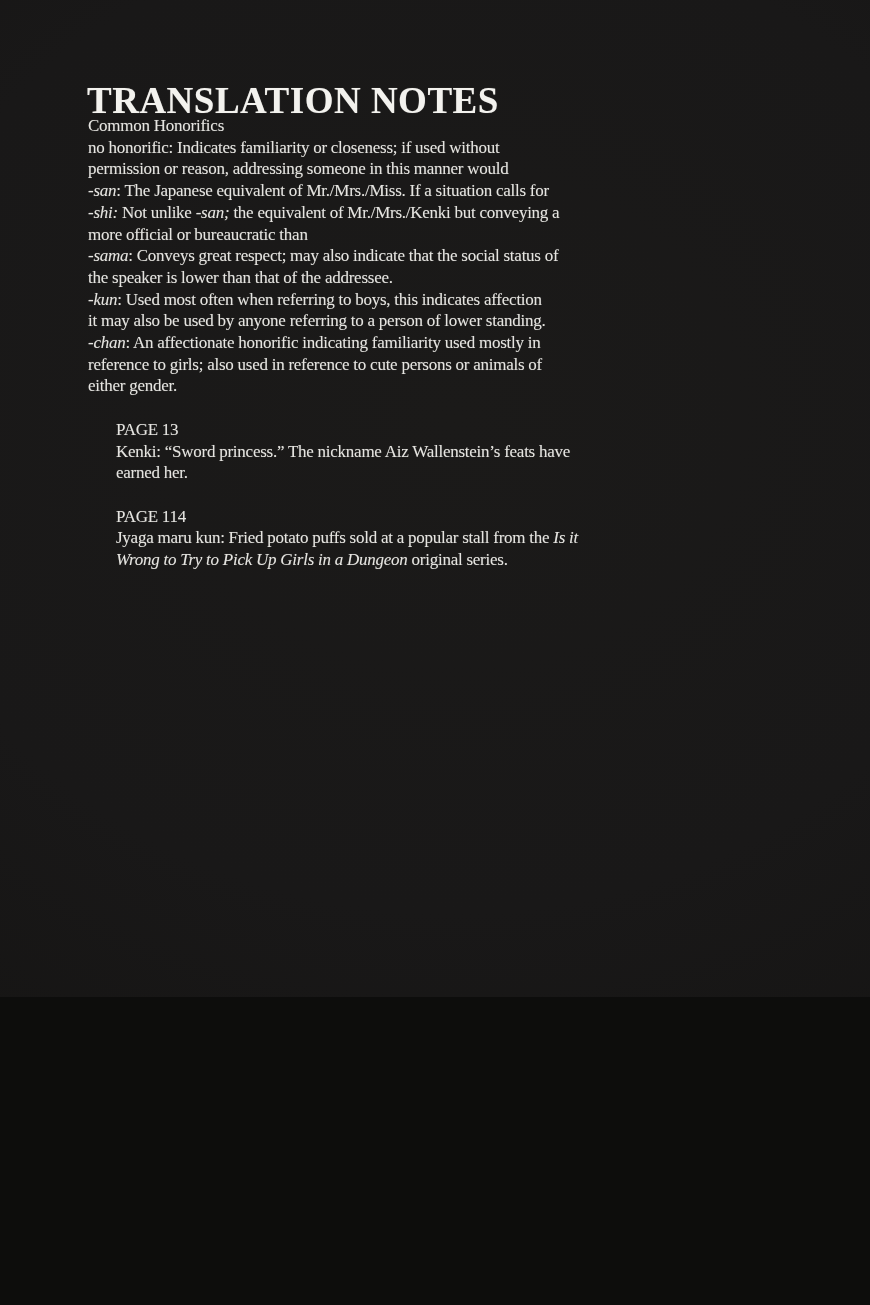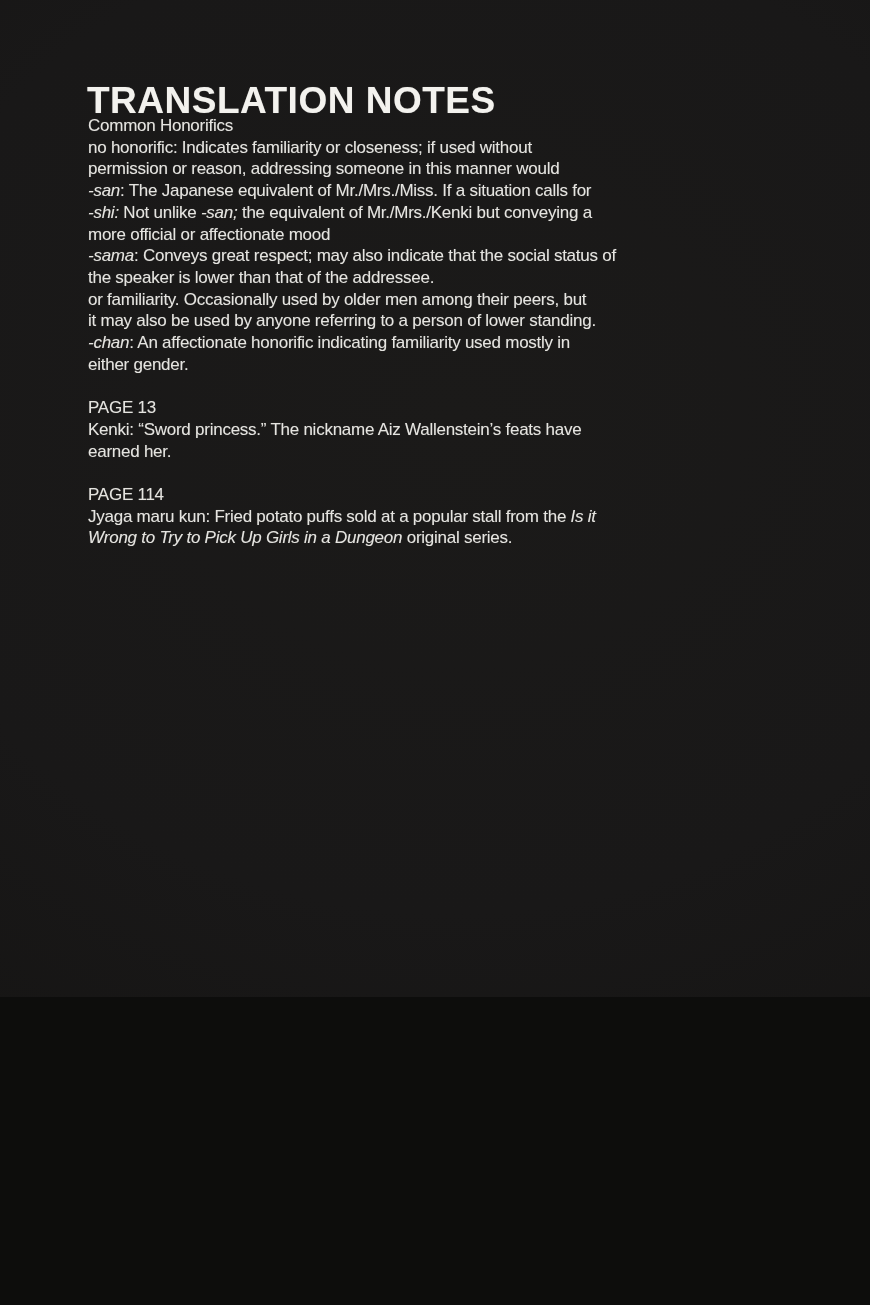--- a/index.html
+++ b/index.html
@@ -6,21 +6,21 @@
     margin: 0;
     padding: 0;
     background: #0d0d0c;
   }
   .page {
     position: relative;
     width: 870px;
     height: 997px;
     overflow: hidden;
     background: radial-gradient(ellipse 120% 90% at 52% 42%, #1b1a19 0%, #191818 55%, #151413 92%, #111110 100%);
-    font-family: Liberation Sans, sans-serif;
+    font-family: Liberation Serif, serif;
     color: #e5e4e0;
   }
   .title {
     position: absolute;
     left: 87px;
     top: 56px;
     font-size: 37px;
     line-height: 40px;
     font-weight: bold;
     letter-spacing: 0.5px;
@@ -28,21 +28,21 @@
     white-space: nowrap;
     text-shadow: 0 0 1px rgba(243,242,238,0.35);
   }
   .content {
     position: absolute;
     left: 88px;
     top: 115px;
     width: 700px;
   }
   .section { margin: 0; }
-  .section.gap { margin-top: 21.7px; }
+  .section.gap { margin-top: 21.7px; margin-left: 28px; }
   .line {
     font-size: 17px;
     line-height: 21.7px;
     letter-spacing: -0.25px;
     white-space: nowrap;
     text-shadow: 0 0 1px rgba(229,228,224,0.3);
   }
   .it { font-style: italic; }
 </style>
 </head>
@@ -53,26 +53,27 @@
   <h1 class="title">TRANSLATION NOTES</h1>
 
   <div class="content">
 
     <div class="section">
       <div class="line">Common Honorifics</div>
       <div class="line"><span>no honorific: Indicates familiarity or closeness; if used without</span></div>
       <div class="line"><span>permission or reason, addressing someone in this manner would</span></div>
       <div class="line"><span class="it">-san</span><span>: The Japanese equivalent of Mr./Mrs./Miss. If a situation calls for</span></div>
       <div class="line"><span class="it">-shi:</span><span> Not unlike </span><span class="it">-san;</span><span> the equivalent of Mr./Mrs./Kenki but conveying a</span></div>
-      <div class="line"><span>more official or affectionate mood</span></div>
+      <div class="line"><span>more official or bureaucratic than</span></div>
       <div class="line"><span class="it">-sama</span><span>: Conveys great respect; may also indicate that the social status of</span></div>
       <div class="line"><span>the speaker is lower than that of the addressee.</span></div>
-      <div class="line"><span>or familiarity. Occasionally used by older men among their peers, but</span></div>
+      <div class="line"><span class="it">-kun</span><span>: Used most often when referring to boys, this indicates affection</span></div>
       <div class="line"><span>it may also be used by anyone referring to a person of lower standing.</span></div>
       <div class="line"><span class="it">-chan</span><span>: An affectionate honorific indicating familiarity used mostly in</span></div>
+      <div class="line"><span>reference to girls; also used in reference to cute persons or animals of</span></div>
       <div class="line"><span>either gender.</span></div>
     </div>
 
     <div class="section gap">
       <div class="line">PAGE 13</div>
       <div class="line"><span>Kenki: “Sword princess.” The nickname Aiz Wallenstein’s feats have</span></div>
       <div class="line"><span>earned her.</span></div>
     </div>
 
     <div class="section gap">

